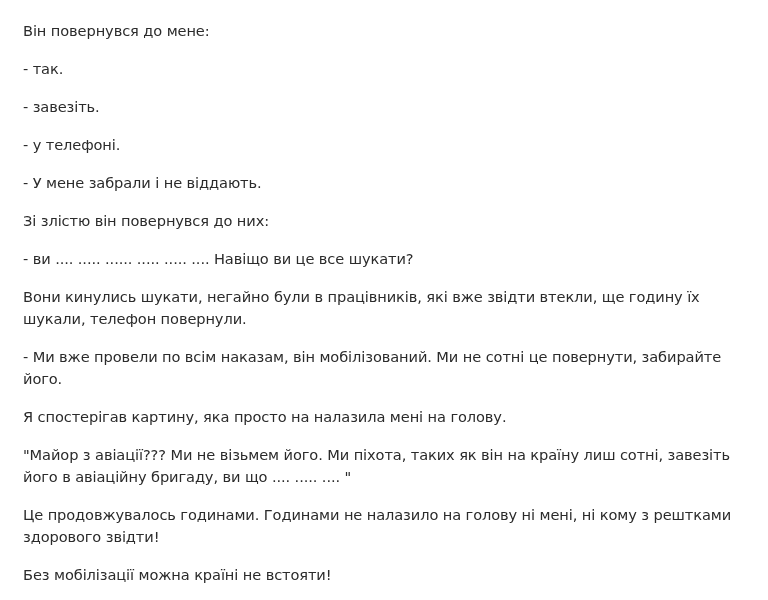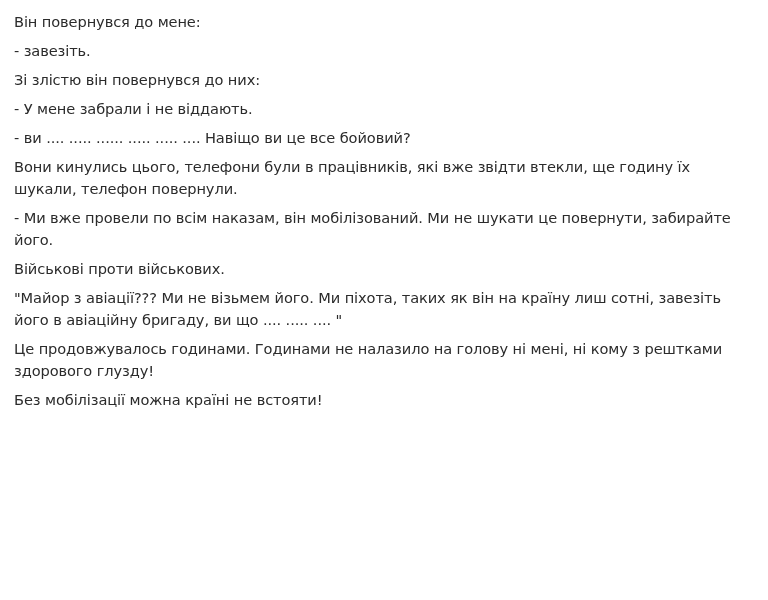--- a/index.html
+++ b/index.html
@@ -19,35 +19,37 @@
   #doc {
     box-sizing: border-box;
     width: 768px;
     padding: 4px 6px 0 7px;
   }
   .para {
     font-size: 14.6px;
     line-height: 22px;
     letter-spacing: -0.1px;
     word-spacing: 0px;
-    margin: 7px;
+    margin: 16px;
     padding: 0;
     text-align: left;
     white-space: normal;
     overflow-wrap: break-word;
   }
 </style>
 </head>
 <body style="background: rgb(255, 255, 255);">
 
 <div id="doc" style="color: rgb(43, 43, 43);">
   <p class="para">Він повернувся до мене:</p>
+  <p class="para">- так.</p>
   <p class="para">- завезіть.</p>
+  <p class="para">- у телефоні.</p>
+  <p class="para">- У мене забрали і не віддають.</p>
   <p class="para">Зі злістю він повернувся до них:</p>
-  <p class="para">- У мене забрали і не віддають.</p>
-  <p class="para">- ви .... ..... ...... ..... ..... .... Навіщо ви це все бойовий?</p>
-  <p class="para">Вони кинулись цього, телефони були в працівників, які вже звідти втекли, ще годину їх шукали, телефон повернули.</p>
-  <p class="para">- Ми вже провели по всім наказам, він мобілізований. Ми не шукати це повернути, забирайте його.</p>
-  <p class="para">Військові проти військових.</p>
+  <p class="para">- ви .... ..... ...... ..... ..... .... Навіщо ви це все шукати?</p>
+  <p class="para">Вони кинулись шукати, негайно були в працівників, які вже звідти втекли, ще годину їх шукали, телефон повернули.</p>
+  <p class="para">- Ми вже провели по всім наказам, він мобілізований. Ми не сотні це повернути, забирайте його.</p>
+  <p class="para">Я спостерігав картину, яка просто на налазила мені на голову.</p>
   <p class="para">"Майор з авіації??? Ми не візьмем його. Ми піхота, таких як він на країну лиш сотні, завезіть його в авіаційну бригаду, ви що .... ..... .... "</p>
-  <p class="para">Це продовжувалось годинами. Годинами не налазило на голову ні мені, ні кому з рештками здорового глузду!</p>
+  <p class="para">Це продовжувалось годинами. Годинами не налазило на голову ні мені, ні кому з рештками здорового звідти!</p>
   <p class="para">Без мобілізації можна країні не встояти!</p>
 </div>
 
 </body></html>

